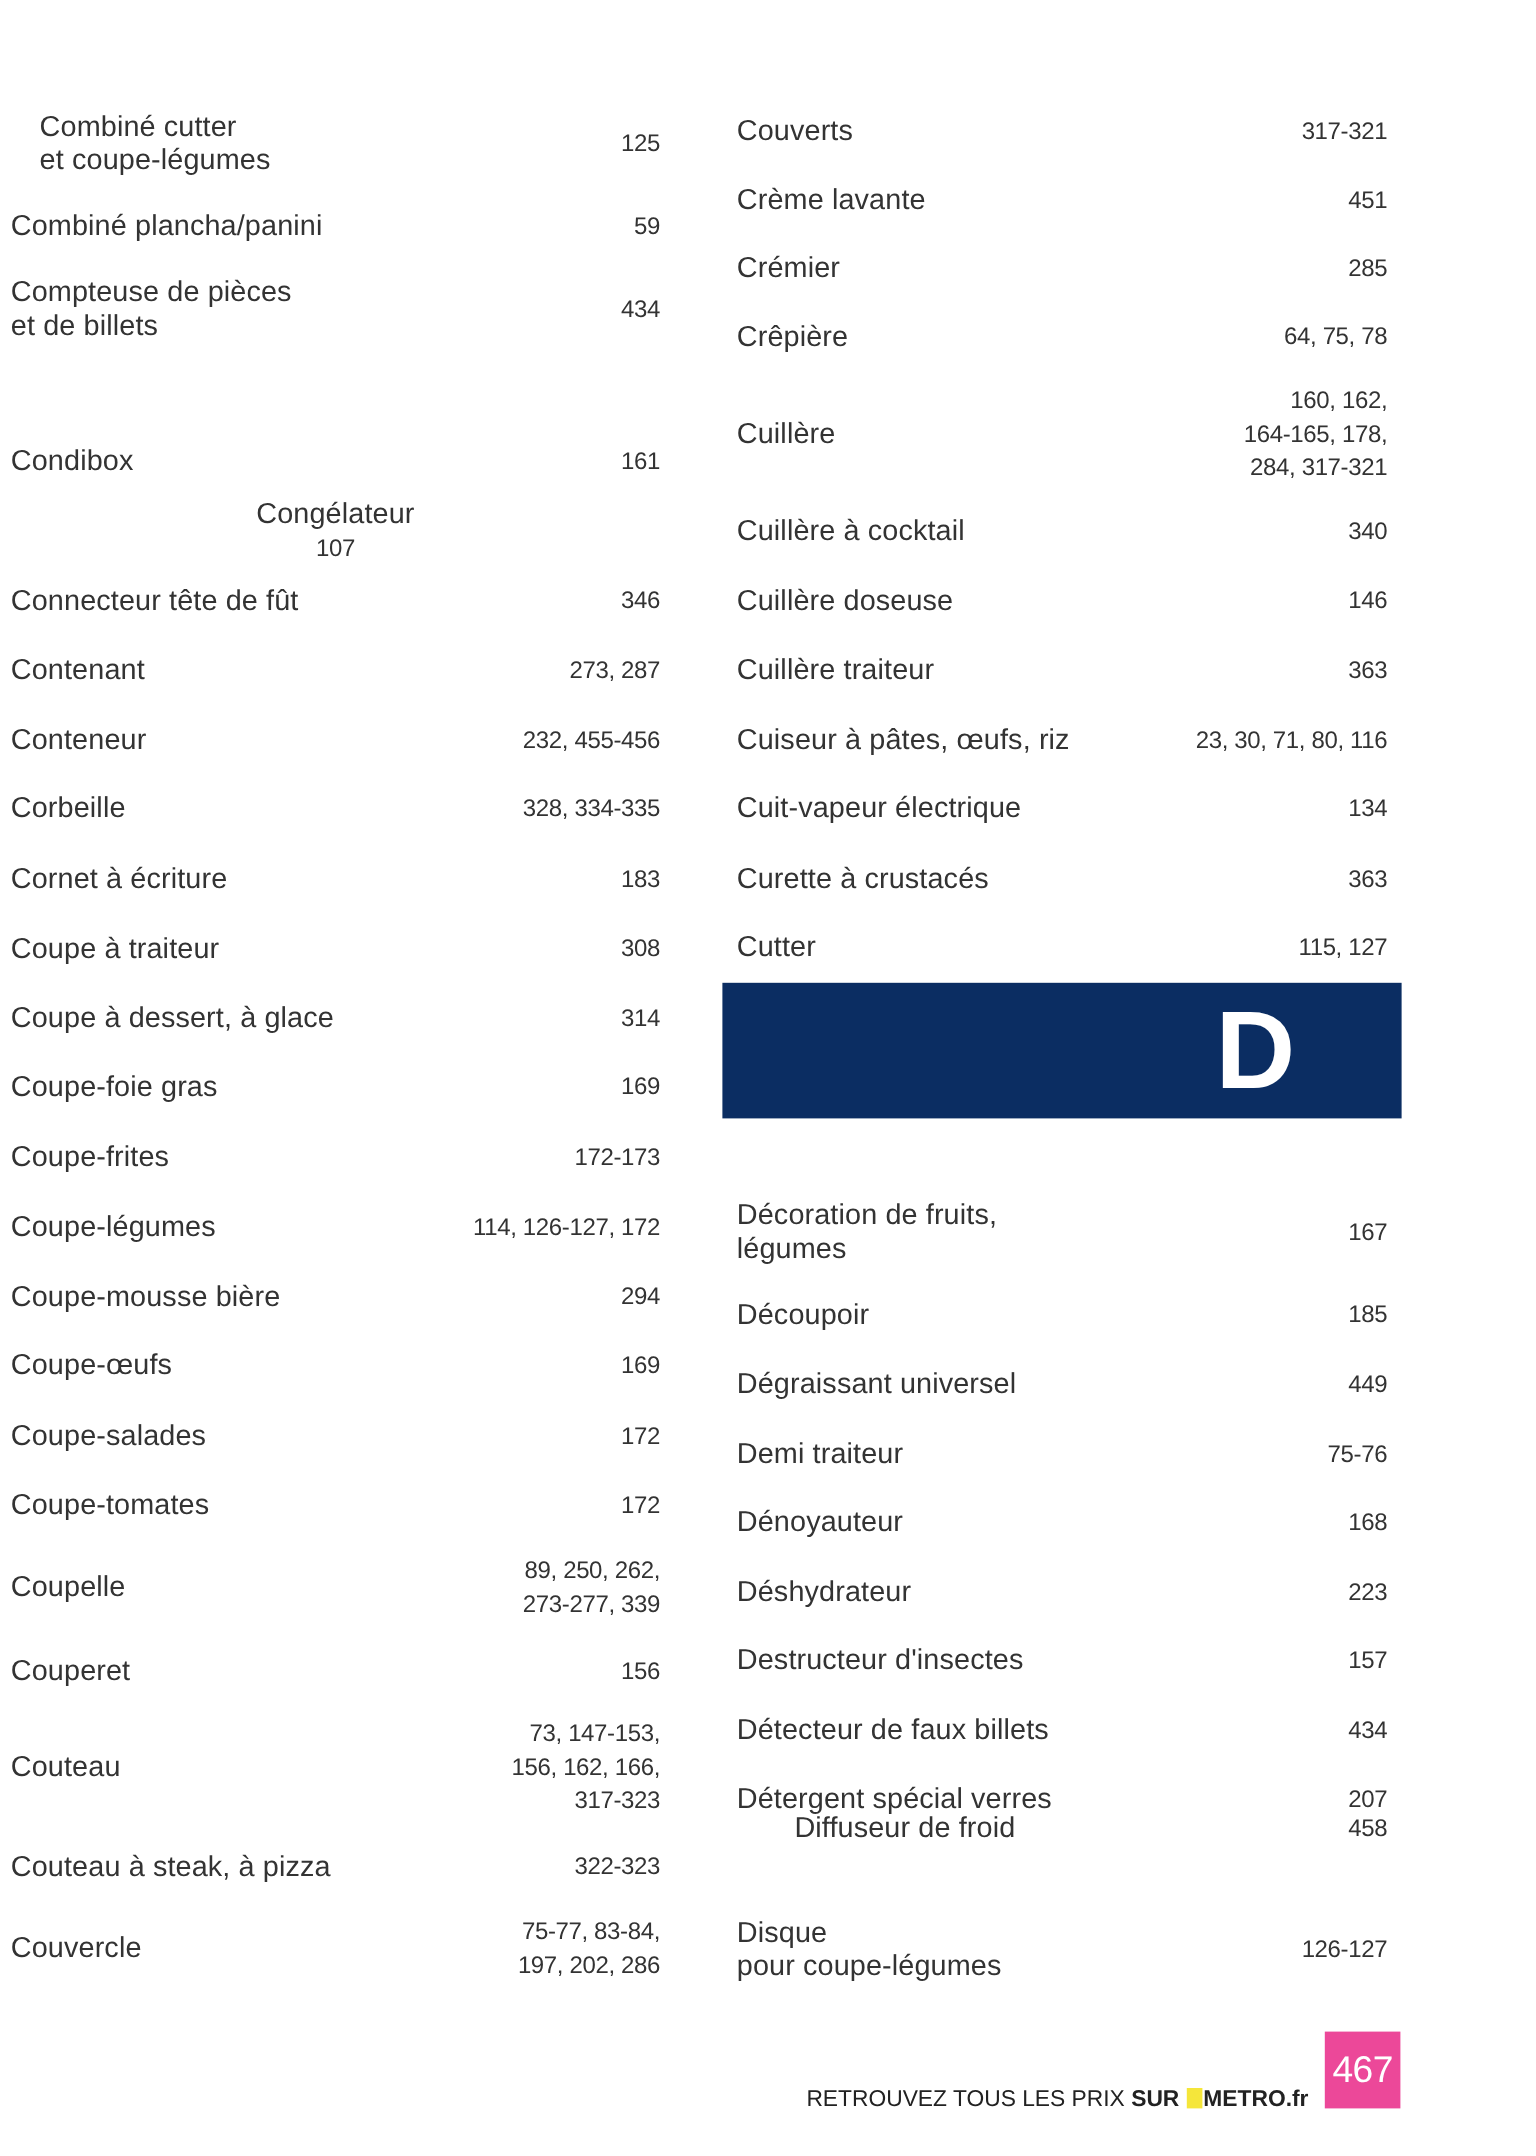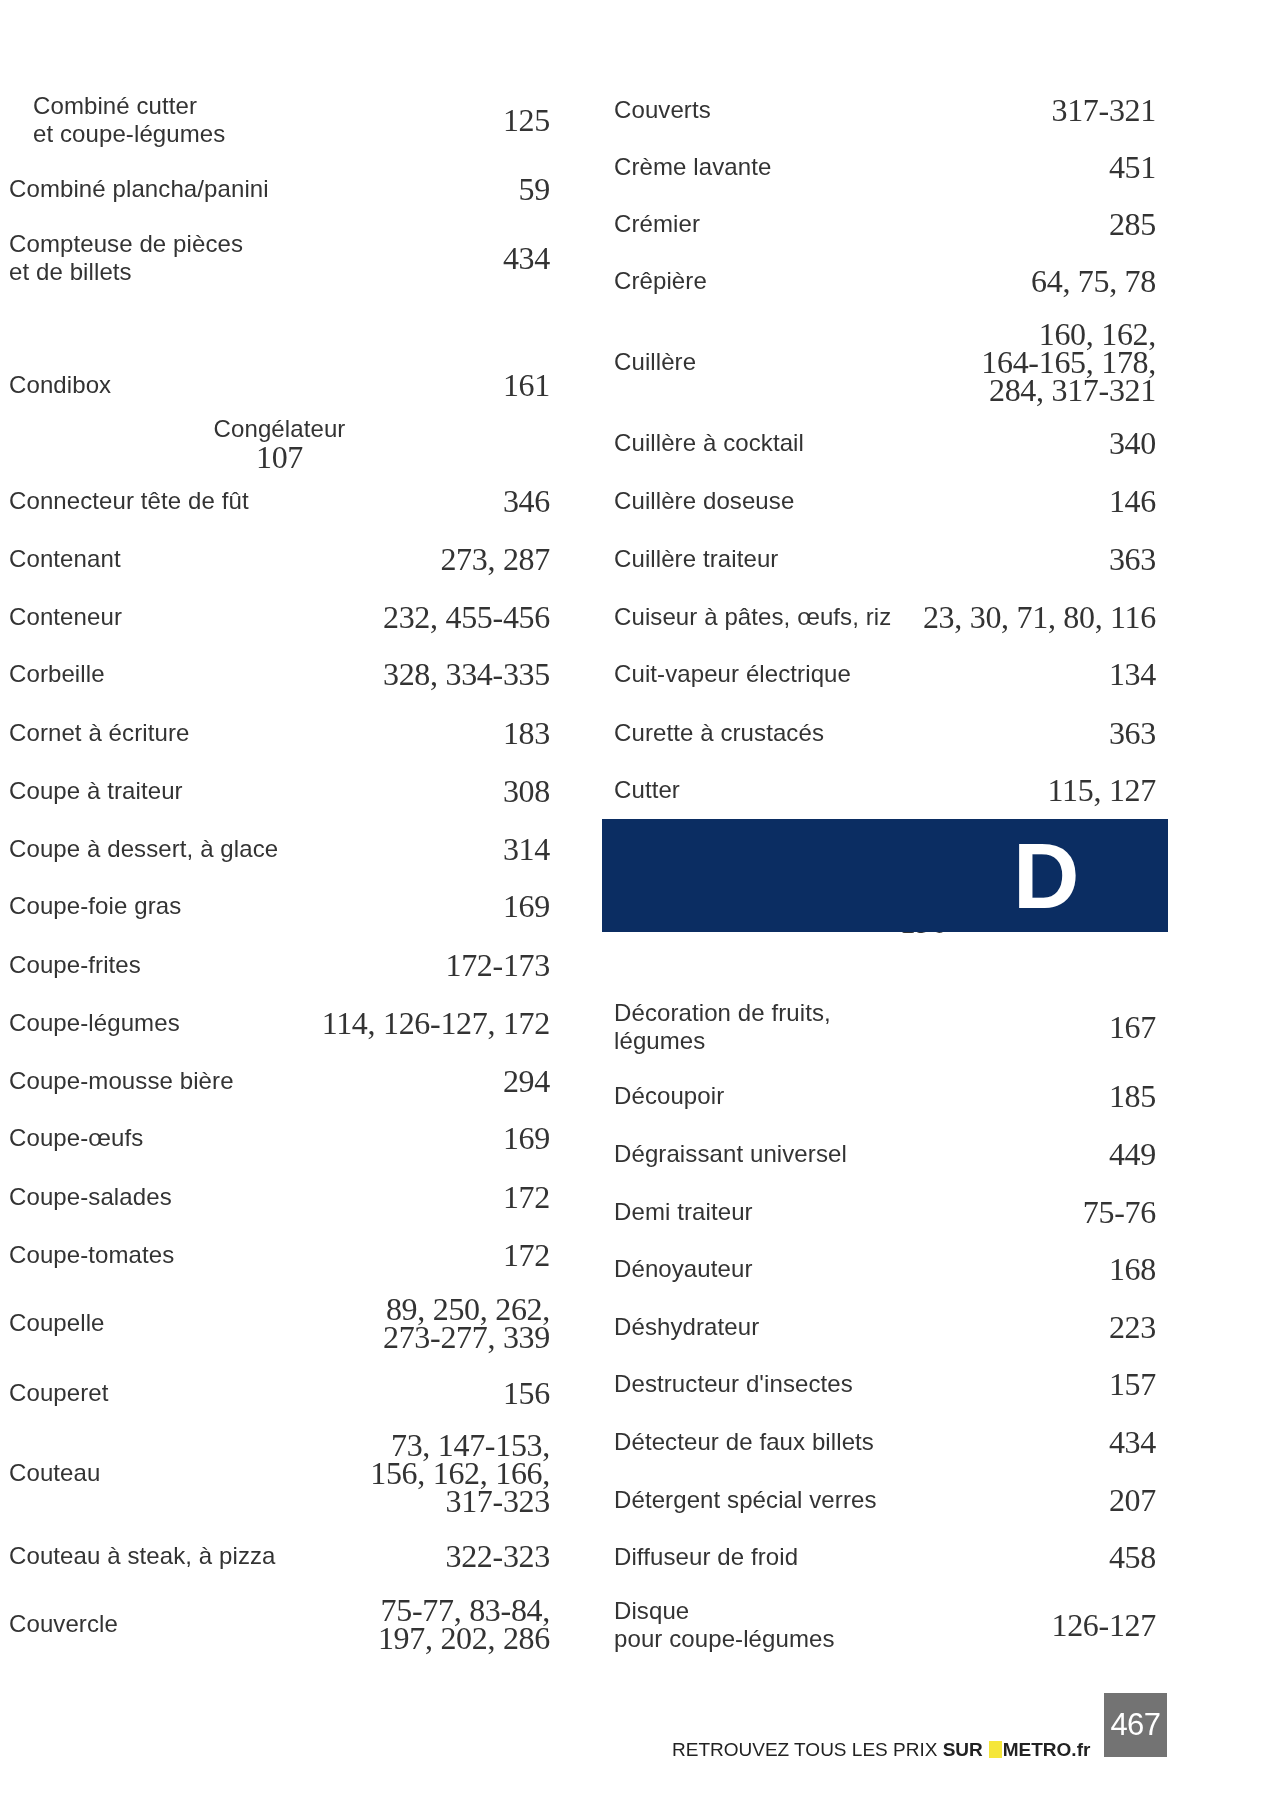--- a/index.html
+++ b/index.html
@@ -4,21 +4,21 @@
 <style>
   html, body { margin: 0; padding: 0; background: #ffffff; }
   body { width: 1280px; height: 1797px; position: relative; overflow: hidden;
          font-family: "Liberation Sans", "DejaVu Sans", sans-serif; color: #333333; }
   .col { position: absolute; top: 0; height: 1680px; }
   .col-left { left: 9px; width: 541px; }
   .col-right { left: 614px; width: 542px; }
   .entry { position: absolute; left: 0; right: 0; transform: translateY(-50%);
            display: flex; align-items: center; justify-content: space-between; }
   .term { font-size: 24px; line-height: 28px; white-space: pre-line; letter-spacing: 0.1px; }
-  .pages { font-size: 32px; line-height: 28px; text-align: right; white-space: pre-line; letter-spacing: -0.3px; font-family: Liberation Serif, serif; }
+  .pages { font-size: 20px; line-height: 28px; text-align: right; white-space: pre-line; letter-spacing: -0.3px; }
   .letter-block { position: absolute; left: 602px; top: 819px; width: 566px; height: 113px;
                   background: #0b2d62; }
   .letter { position: absolute; left: 411px; top: 50%; transform: translateY(-50%);
             font-size: 92px; font-weight: bold; color: #ffffff; line-height: 1; }
   .footer-text { position: absolute; left: 672px; top: 1739px; font-size: 19px; color: #222222;
                  white-space: nowrap; line-height: 22px; }
   .footer-text .bold { font-weight: bold; }
   .metro-square { display: inline-block; width: 13px; height: 17px; vertical-align: -2px;
                   margin: 0 1px 0 6px; }
   .page-box { position: absolute; left: 1104px; top: 1693px; width: 63px; height: 64px;
@@ -217,32 +217,32 @@
       <span class="pages">157</span>
     </div>
     <div class="entry" style="top: 1442px;">
       <span class="term">Détecteur de faux billets</span>
       <span class="pages">434</span>
     </div>
     <div class="entry" style="top: 1500px;">
       <span class="term">Détergent spécial verres</span>
       <span class="pages">207</span>
     </div>
-    <div class="entry" style="top: 1557px;">
+    <div class="entry" style="top: 1524px; margin-left: 48px;">
       <span class="term">Diffuseur de froid</span>
       <span class="pages">458</span>
     </div>
     <div class="entry" style="top: 1625px;">
       <span class="term">Disque
 pour coupe-légumes</span>
       <span class="pages">126-127</span>
     </div>
   </div>
 
 <div class="letter-block" style="background: rgb(11, 45, 98);">
   <span class="letter">D</span>
 </div>
 
 <div class="footer-text">
   <span>RETROUVEZ TOUS LES PRIX </span><span class="bold">SUR</span><span class="metro-square" style="background: rgb(245, 230, 58);"></span><span class="bold">METRO.fr</span>
 </div>
 
-<div class="page-box" style="background: #737373;">467</div>
+<div class="page-box" style="background: #ec4899;">467</div>
 
 </body></html>

